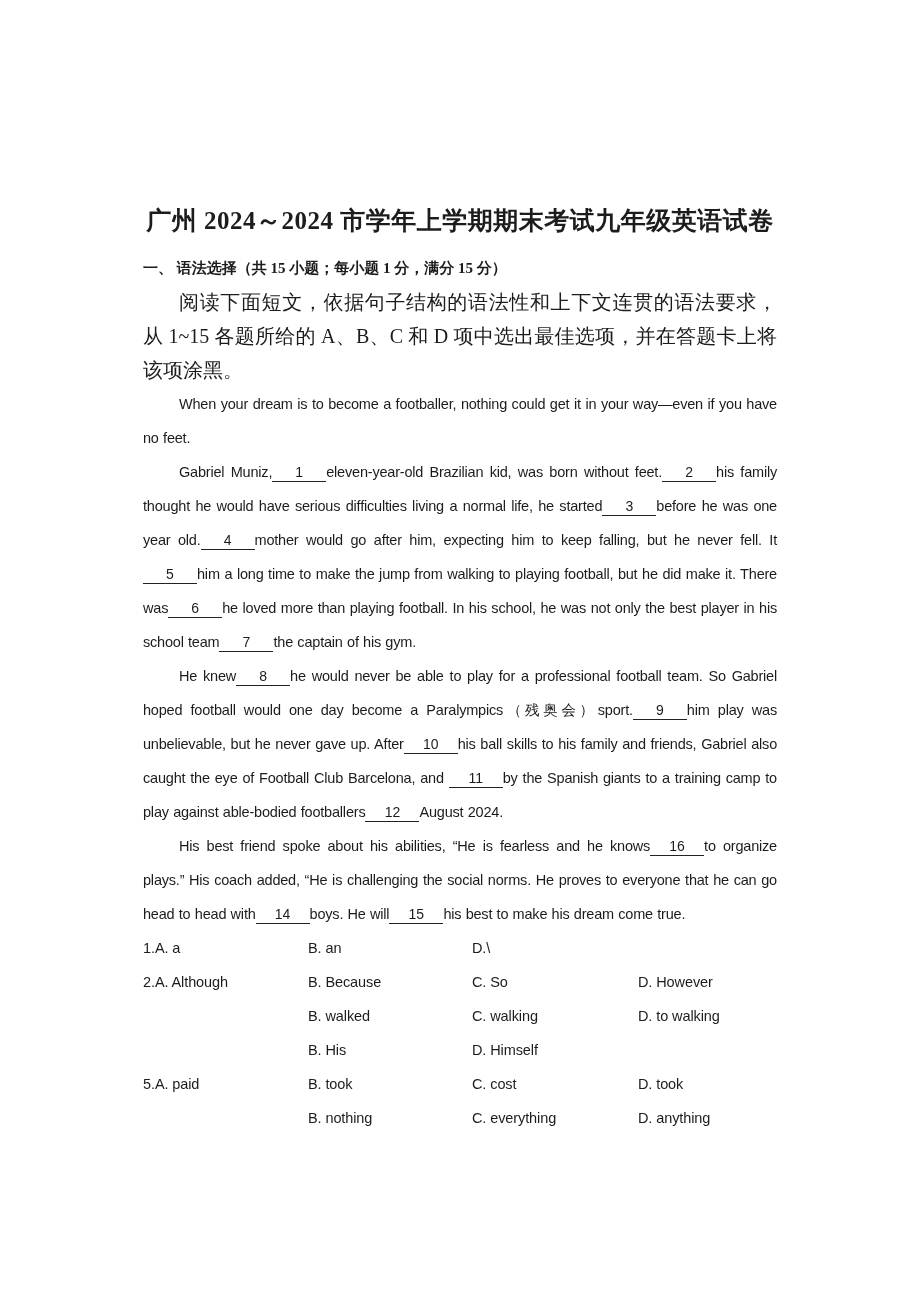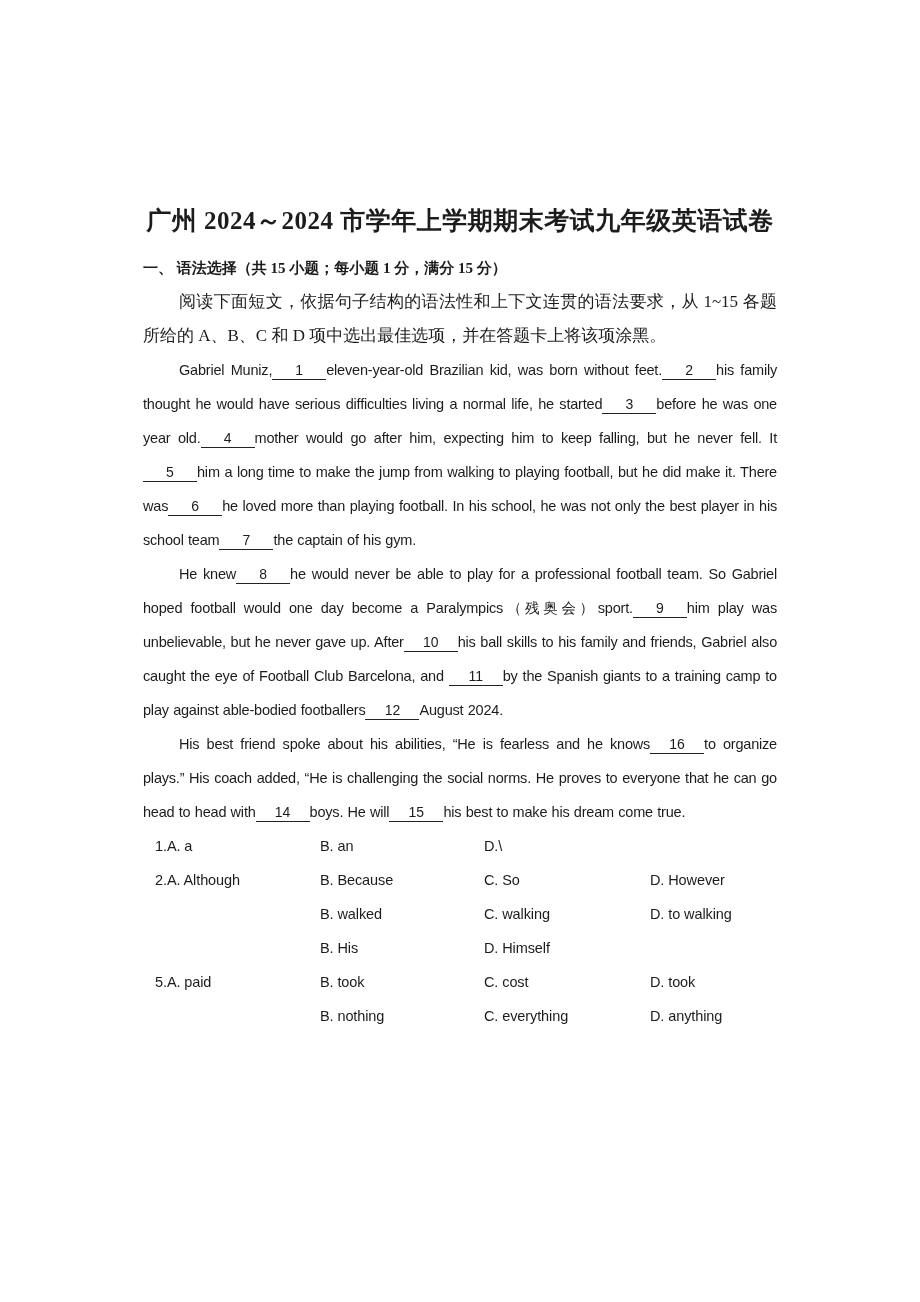--- a/index.html
+++ b/index.html
@@ -30,21 +30,21 @@
   }
   .section-heading {
     font-family: "Liberation Serif", "DejaVu Serif", serif;
     font-weight: bold;
     font-size: 15px;
     line-height: 34px;
     margin: 0;
   }
   .cn-para {
     font-family: "Liberation Serif", "DejaVu Serif", serif;
-    font-size: 17px;
+    font-size: 20px;
     line-height: 34px;
     text-align: justify;
     text-indent: 36px;
     margin: 0;
   }
   .en-para {
     font-size: 14.5px;
     letter-spacing: -0.2px;
     line-height: 34px;
     text-align: justify;
@@ -64,34 +64,35 @@
     font-size: 14px;
   }
   .options { margin-top: 0; }
   .opt-row {
     display: grid;
     grid-template-columns: 165px 164px 166px 1fr;
     line-height: 34px;
     font-size: 14.5px;
     letter-spacing: -0.1px;
   }
-  .opt-cell { white-space: nowrap; margin-left: 12px; }
+  .opt-cell { white-space: nowrap; }
 </style>
 </head>
 <body>
 
 <div class="page">
   <div class="content">
 
     <h1 class="title">广州 2024～2024 市学年上学期期末考试九年级英语试卷</h1>
 
     <h2 class="section-heading">一、 语法选择（共 15 小题；每小题 1 分，满分 15 分）</h2>
 
     <p class="cn-para">阅读下面短文，依据句子结构的语法性和上下文连贯的语法要求，从 1~15 各题所给的 A、B、C 和 D 项中选出最佳选项，并在答题卡上将该项涂黑。</p>
 
+    <p class="en-para">When your dream is to become a footballer, nothing could get it in your way—even if you have no feet.</p>
     <p class="en-para">Gabriel Muniz,<span class="blank">1</span>eleven-year-old Brazilian kid, was born without feet.<span class="blank">2</span>his family thought he would have serious difficulties living a normal life, he started<span class="blank">3</span>before he was one year old.<span class="blank">4</span>mother would go after him, expecting him to keep falling, but he never fell. It<span class="blank">5</span>him a long time to make the jump from walking to playing football, but he did make it. There was<span class="blank">6</span>he loved more than playing football. In his school, he was not only the best player in his school team<span class="blank">7</span>the captain of his gym.</p>
     <p class="en-para">He knew<span class="blank">8</span>he would never be able to play for a professional football team. So Gabriel hoped football would one day become a Paralympics（残奥会）sport.<span class="blank">9</span>him play was unbelievable, but he never gave up. After<span class="blank">10</span>his ball skills to his family and friends, Gabriel also caught the eye of Football Club Barcelona, and <span class="blank">11</span>by the Spanish giants to a training camp to play against able-bodied footballers<span class="blank">12</span>August 2024.</p>
     <p class="en-para">His best friend spoke about his abilities, “He is fearless and he knows<span class="blank">16</span>to organize plays.” His coach added, “He is challenging the social norms. He proves to everyone that he can go head to head with<span class="blank">14</span>boys. He will<span class="blank">15</span>his best to make his dream come true.</p>
 
     <div class="options">
       <div class="opt-row">
         <span class="opt-cell">1.A. a</span>
         <span class="opt-cell">B. an</span>
         <span class="opt-cell">D.\</span>
       </div>

